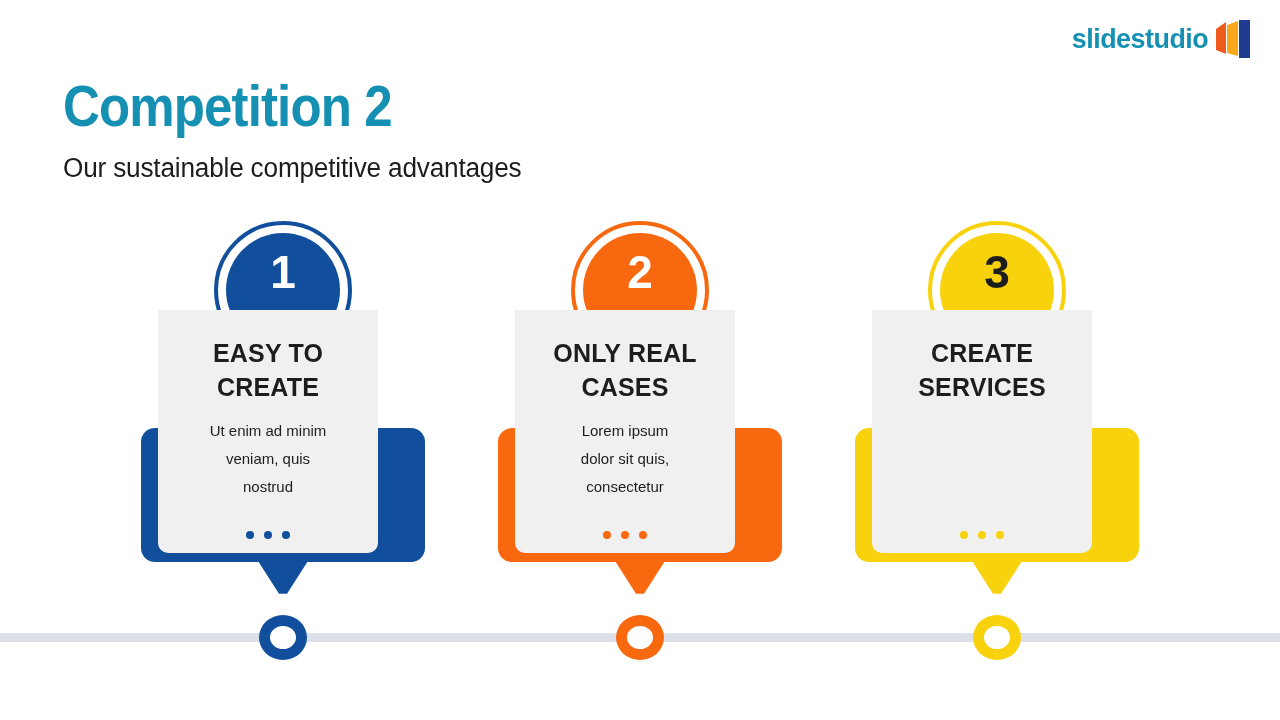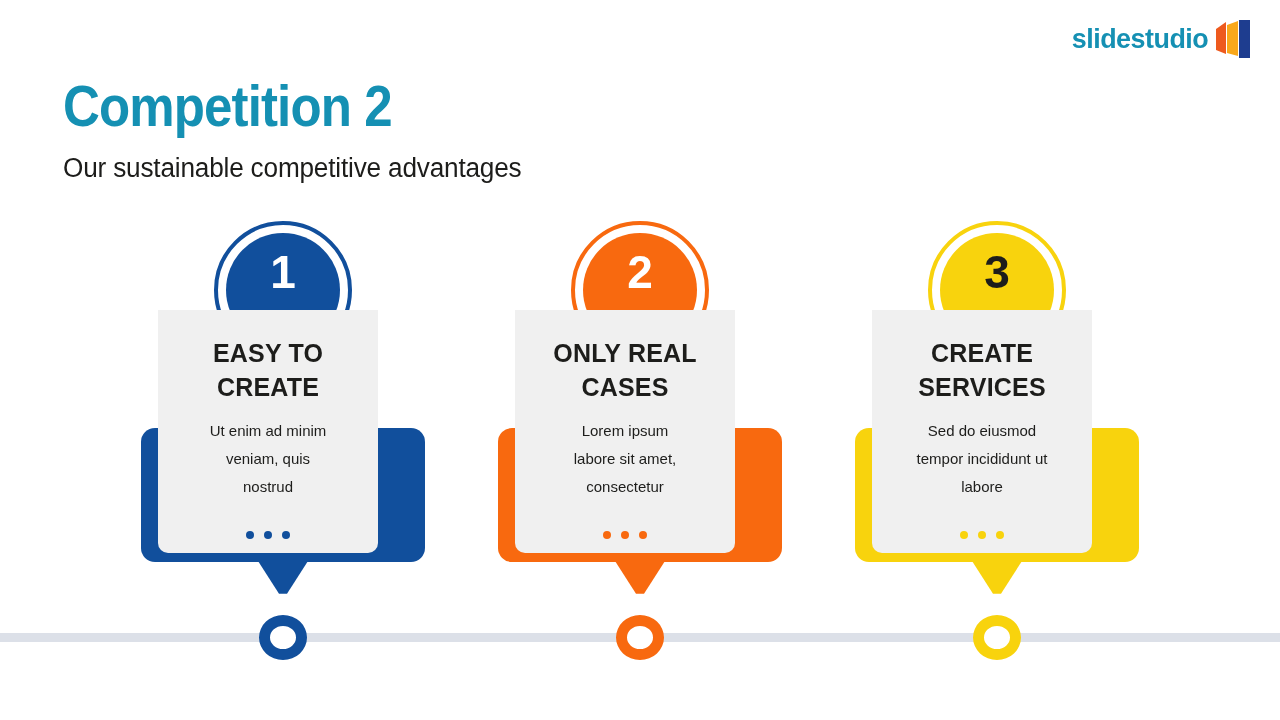--- a/index.html
+++ b/index.html
@@ -147,44 +147,41 @@
     <div class="bubble"></div>
     <div class="num-ring">
       <div class="num-circle">
         <span>2</span>
       </div>
     </div>
     <div class="panel">
       <div class="card-title">ONLY REAL
 CASES</div>
       <div class="card-body">Lorem ipsum
-labore sit amet,
+dolor sit quis,
 consectetur</div>
       <div class="dots">
           <i></i>
           <i></i>
           <i></i>
         </div>
     </div>
     <div class="node"></div>
   </div>
 
   <div class="card pos-3" style="--accent: #f8d30d; --numcol: #1d1d1b;">
     <div class="bubble"></div>
     <div class="num-ring">
       <div class="num-circle">
         <span>3</span>
       </div>
     </div>
     <div class="panel">
       <div class="card-title">CREATE
 SERVICES</div>
-      <div class="card-body">Sed do eiusmod
-tempor incididunt ut
-labore</div>
       <div class="dots">
           <i></i>
           <i></i>
           <i></i>
         </div>
     </div>
     <div class="node"></div>
   </div>
 
 </div>

